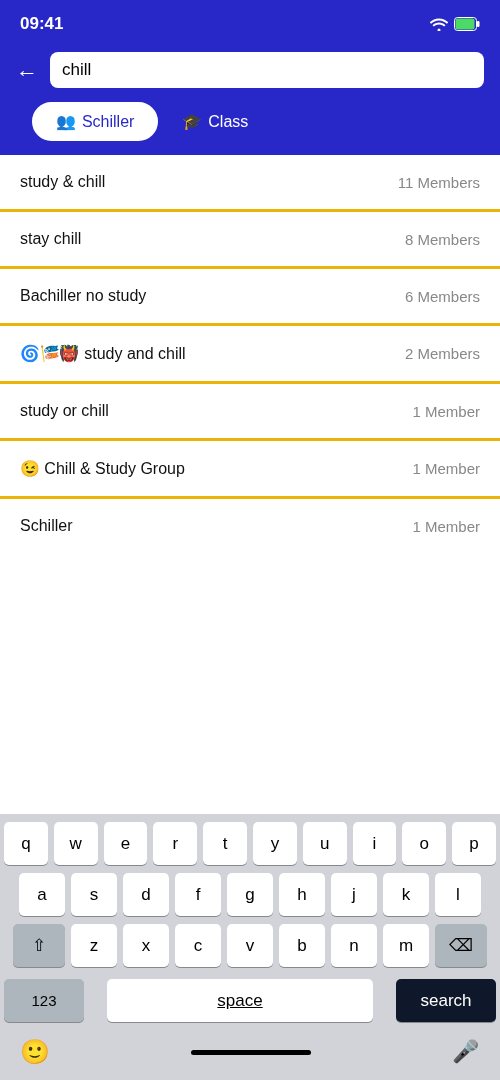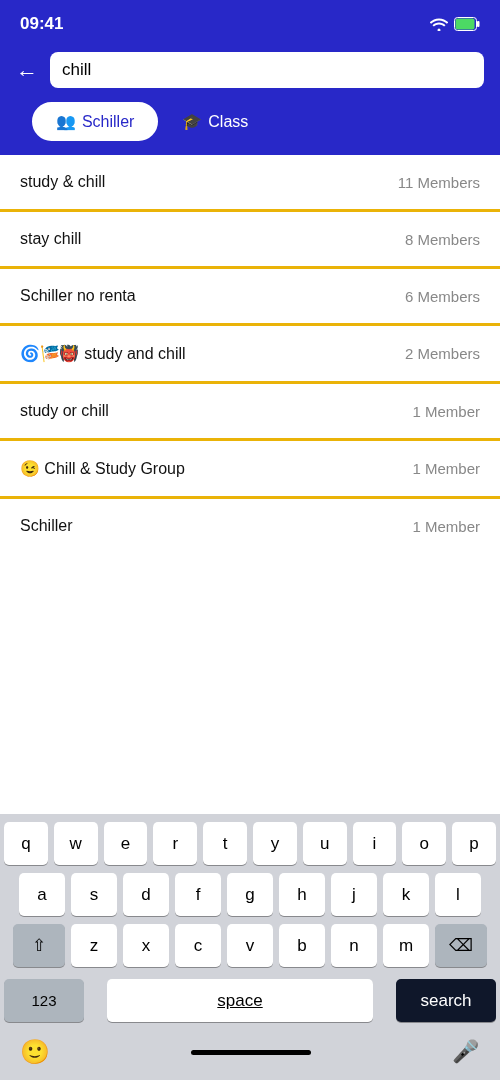--- a/index.html
+++ b/index.html
@@ -257,21 +257,21 @@
 
 <div class="list-item">
       <span class="item-name">study &amp; chill</span>
       <span class="item-count">11 Members</span>
     </div>
     <div class="list-item">
       <span class="item-name">stay chill</span>
       <span class="item-count">8 Members</span>
     </div>
     <div class="list-item">
-      <span class="item-name">Schiller no renta</span>
+      <span class="item-name">Bachiller no study</span>
       <span class="item-count">6 Members</span>
     </div>
     <div class="list-item">
       <span class="item-name">🌀🎏👹 study and chill</span>
       <span class="item-count">2 Members</span>
     </div>
     <div class="list-item">
       <span class="item-name">study or chill</span>
       <span class="item-count">1 Member</span>
     </div>

